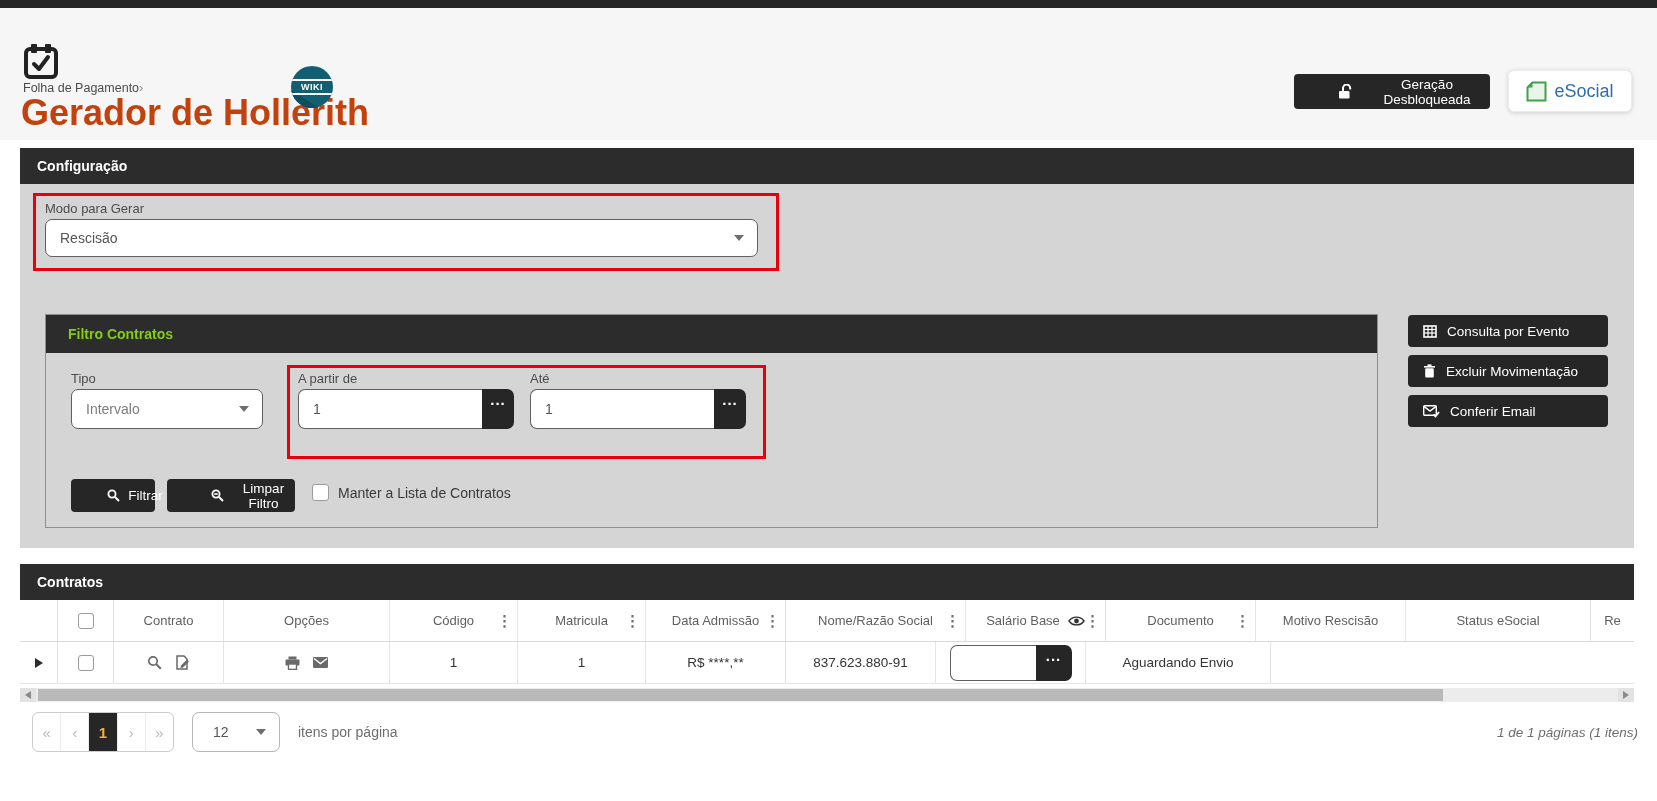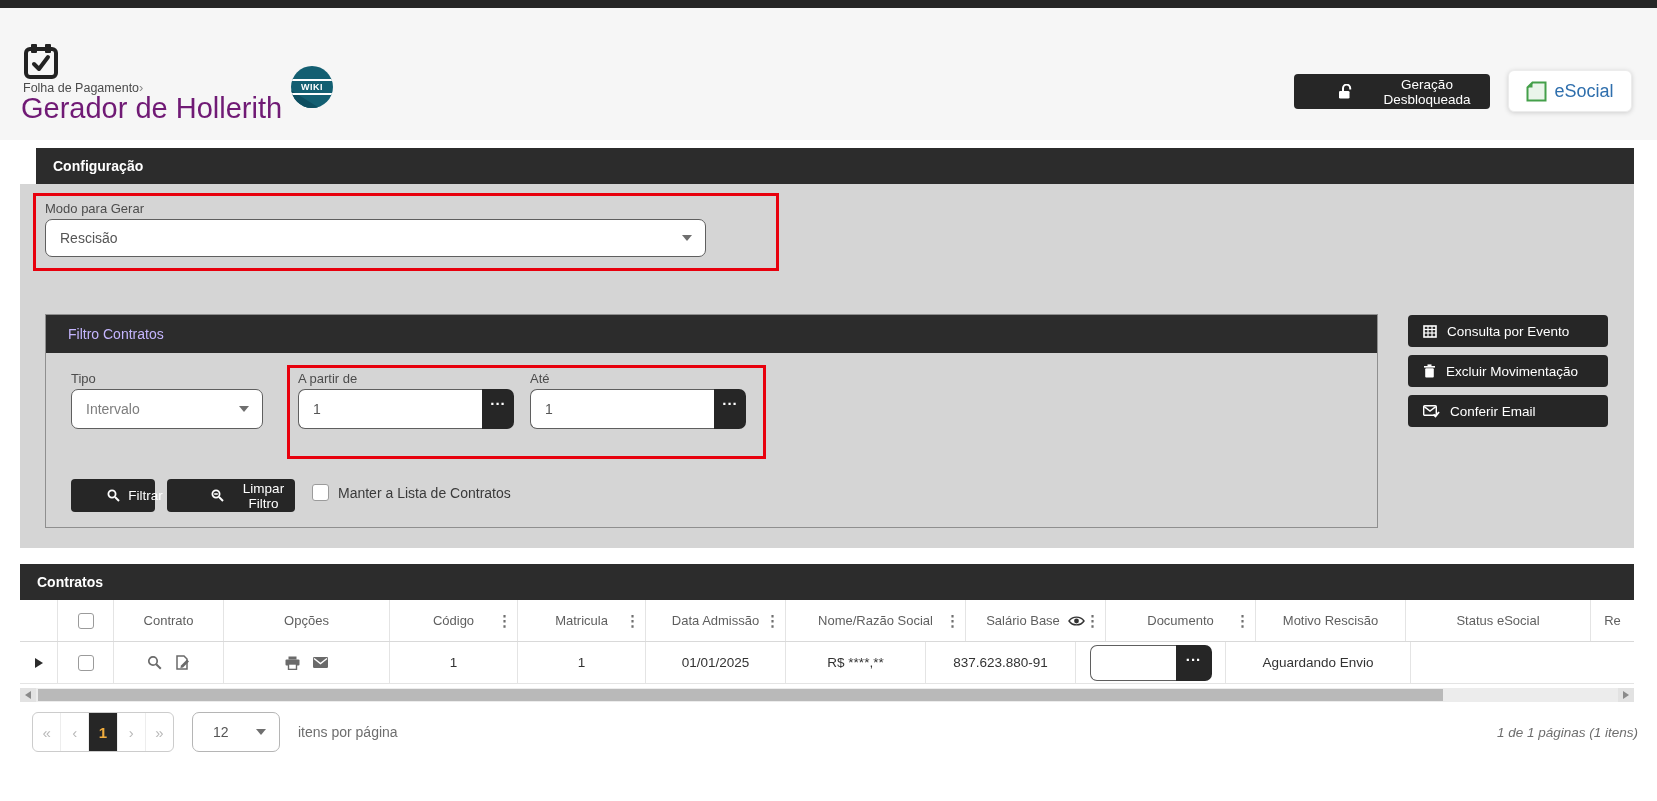--- a/index.html
+++ b/index.html
@@ -5,57 +5,57 @@
   * { margin:0; padding:0; box-sizing:border-box; }
   body { font-family:"Liberation Sans", sans-serif; background:#fff; }
   .screen { position:relative; width:1657px; height:801px; background:#fff; overflow:hidden; }
 
   .topbar { position:absolute; left:0; top:0; width:1657px; height:8px; background:#262626; }
   .header-zone { position:absolute; left:0; top:8px; width:1657px; height:132px; background:#f6f6f6; }
 
   .calendar-icon { position:absolute; left:24px; top:44px; }
   .breadcrumb { position:absolute; left:23px; top:80px; font-size:12.5px; color:#4b4b4b; display:flex; align-items:center; gap:0; }
   .crumb-sep { color:#8a8a8a; font-size:13px; }
-  .page-title { position:absolute; left:21px; top:92px; font-size:29px; font-weight:400; color:#701a75; }
+  .page-title { position:absolute; left:21px; top:92px; font-size:36px; font-weight:700; color:#c2410c; }
 
   .wiki-badge { position:absolute; left:291px; top:66px; width:42px; height:42px; border-radius:50%;
     background:#135f72; display:flex; align-items:center; justify-content:center; overflow:hidden; cursor:pointer; }
   .wiki-badge::after { content:""; position:absolute; left:-14px; bottom:-20px; width:44px; height:30px;
     background:#0d4e60; transform:rotate(32deg); }
   .wiki-pill { position:relative; z-index:1; border:2px solid #fff; border-radius:9px; padding:1px 20px;
     font-size:9px; font-weight:bold; color:#fff; letter-spacing:.5px; }
 
   .btn-dark { background:#262626; color:#fff; border:none; border-radius:4px; display:flex; align-items:center;
     gap:10px; font-size:13.5px; font-family:inherit; cursor:pointer;padding-left:44px; }
   .geracao-btn { position:absolute; left:1294px; top:74px; width:196px; height:35px; justify-content:center; }
   .esocial-btn { position:absolute; left:1508px; top:70px; width:124px; height:42px; background:#fff;
     border:1px solid #ececec; border-radius:6px; box-shadow:0 1px 5px rgba(0,0,0,.16);
     display:flex; align-items:center; justify-content:center; gap:7px; cursor:pointer; }
   .esocial-text { font-size:18px; color:#2f6fad; }
 
   .panel { position:absolute; left:20px; top:148px; width:1614px; height:400px; }
   .panel-bar { height:36px; background:#2c2c2c; color:#fff; font-weight:bold; font-size:14px;
-    display:flex; align-items:center; padding-left:17px;margin-left:16px; }
+    display:flex; align-items:center; padding-left:17px; }
   .panel-body { position:relative; height:364px; background:#d5d5d5; }
 
   .red-box { position:absolute; border:3px solid #e8000d; pointer-events:none; }
   .red1 { left:13px; top:9px; width:746px; height:78px; }
 
   .field-label { position:absolute; font-size:13px; color:#4c4c4c; }
   .modo-label { left:25px; top:17px; }
 
   .fake-select { position:absolute; background:#fff; border:1px solid #5f5f5f; border-radius:7px;
     display:flex; align-items:center; cursor:pointer; }
   .fake-select .sel-text { padding-left:14px; font-size:14px; color:#555; }
   .caret { position:absolute; right:13px; width:0; height:0; border-left:5px solid transparent;
     border-right:5px solid transparent; border-top:6px solid #6f6f6f; }
-  .modo-select { left:25px; top:35px; width:661px; height:38px;text-align:right; }
+  .modo-select { left:25px; top:35px; width:713px; height:38px;text-align:right; }
 
   .filtro-box { position:absolute; left:25px; top:130px; width:1333px; height:214px; border:1px solid #8f8f8f; }
-  .filtro-bar { height:38px; background:#2c2c2c; color:#c4b5fd; font-weight:normal; font-size:14px;
+  .filtro-bar { height:38px; background:#2c2c2c; color:#84cc16; font-weight:bold; font-size:14px;
     display:flex; align-items:center; padding-left:22px; }
   .filtro-body { position:relative; height:174px; }
   .tipo-label { left:25px; top:18px; }
   .tipo-select { left:25px; top:36px; width:192px; height:40px; }
   .tipo-select .sel-text { color:#7d7d7d; }
   .red2 { left:241px; top:12px; width:479px; height:94px; }
   .apartir-label { left:252px; top:18px; }
   .ate-label { left:484px; top:18px; }
 
   .lookup-group { position:absolute; display:flex; }
@@ -350,21 +350,20 @@
           <span style="display:flex;">
             <svg width="15" height="11" viewBox="0 0 15 11">
               <rect x="0" y="0" width="15" height="11" rx="1.2" fill="#6a6a6a"></rect>
               <path d="M1 1.5 L7.5 6.5 L14 1.5" fill="none" stroke="#fff" stroke-width="1.4"></path>
             </svg>
           </span>
         </span>
       </div>
       <div class="cell c4">1</div>
       <div class="cell c5">1</div>
-      <div class="cell c6">01/01/2025</div>
       <div class="cell c8">R$ ****,**</div>
       <div class="cell c9">837.623.880-91</div>
       <div class="cell c10">
         <span class="lookup-group motivo-group">
           <input class="lookup-input" value="" style="">
           <button class="lookup-btn">...</button>
         </span>
       </div>
       <div class="cell c11">Aguardando Envio</div>
       <div class="cell c12"></div>

